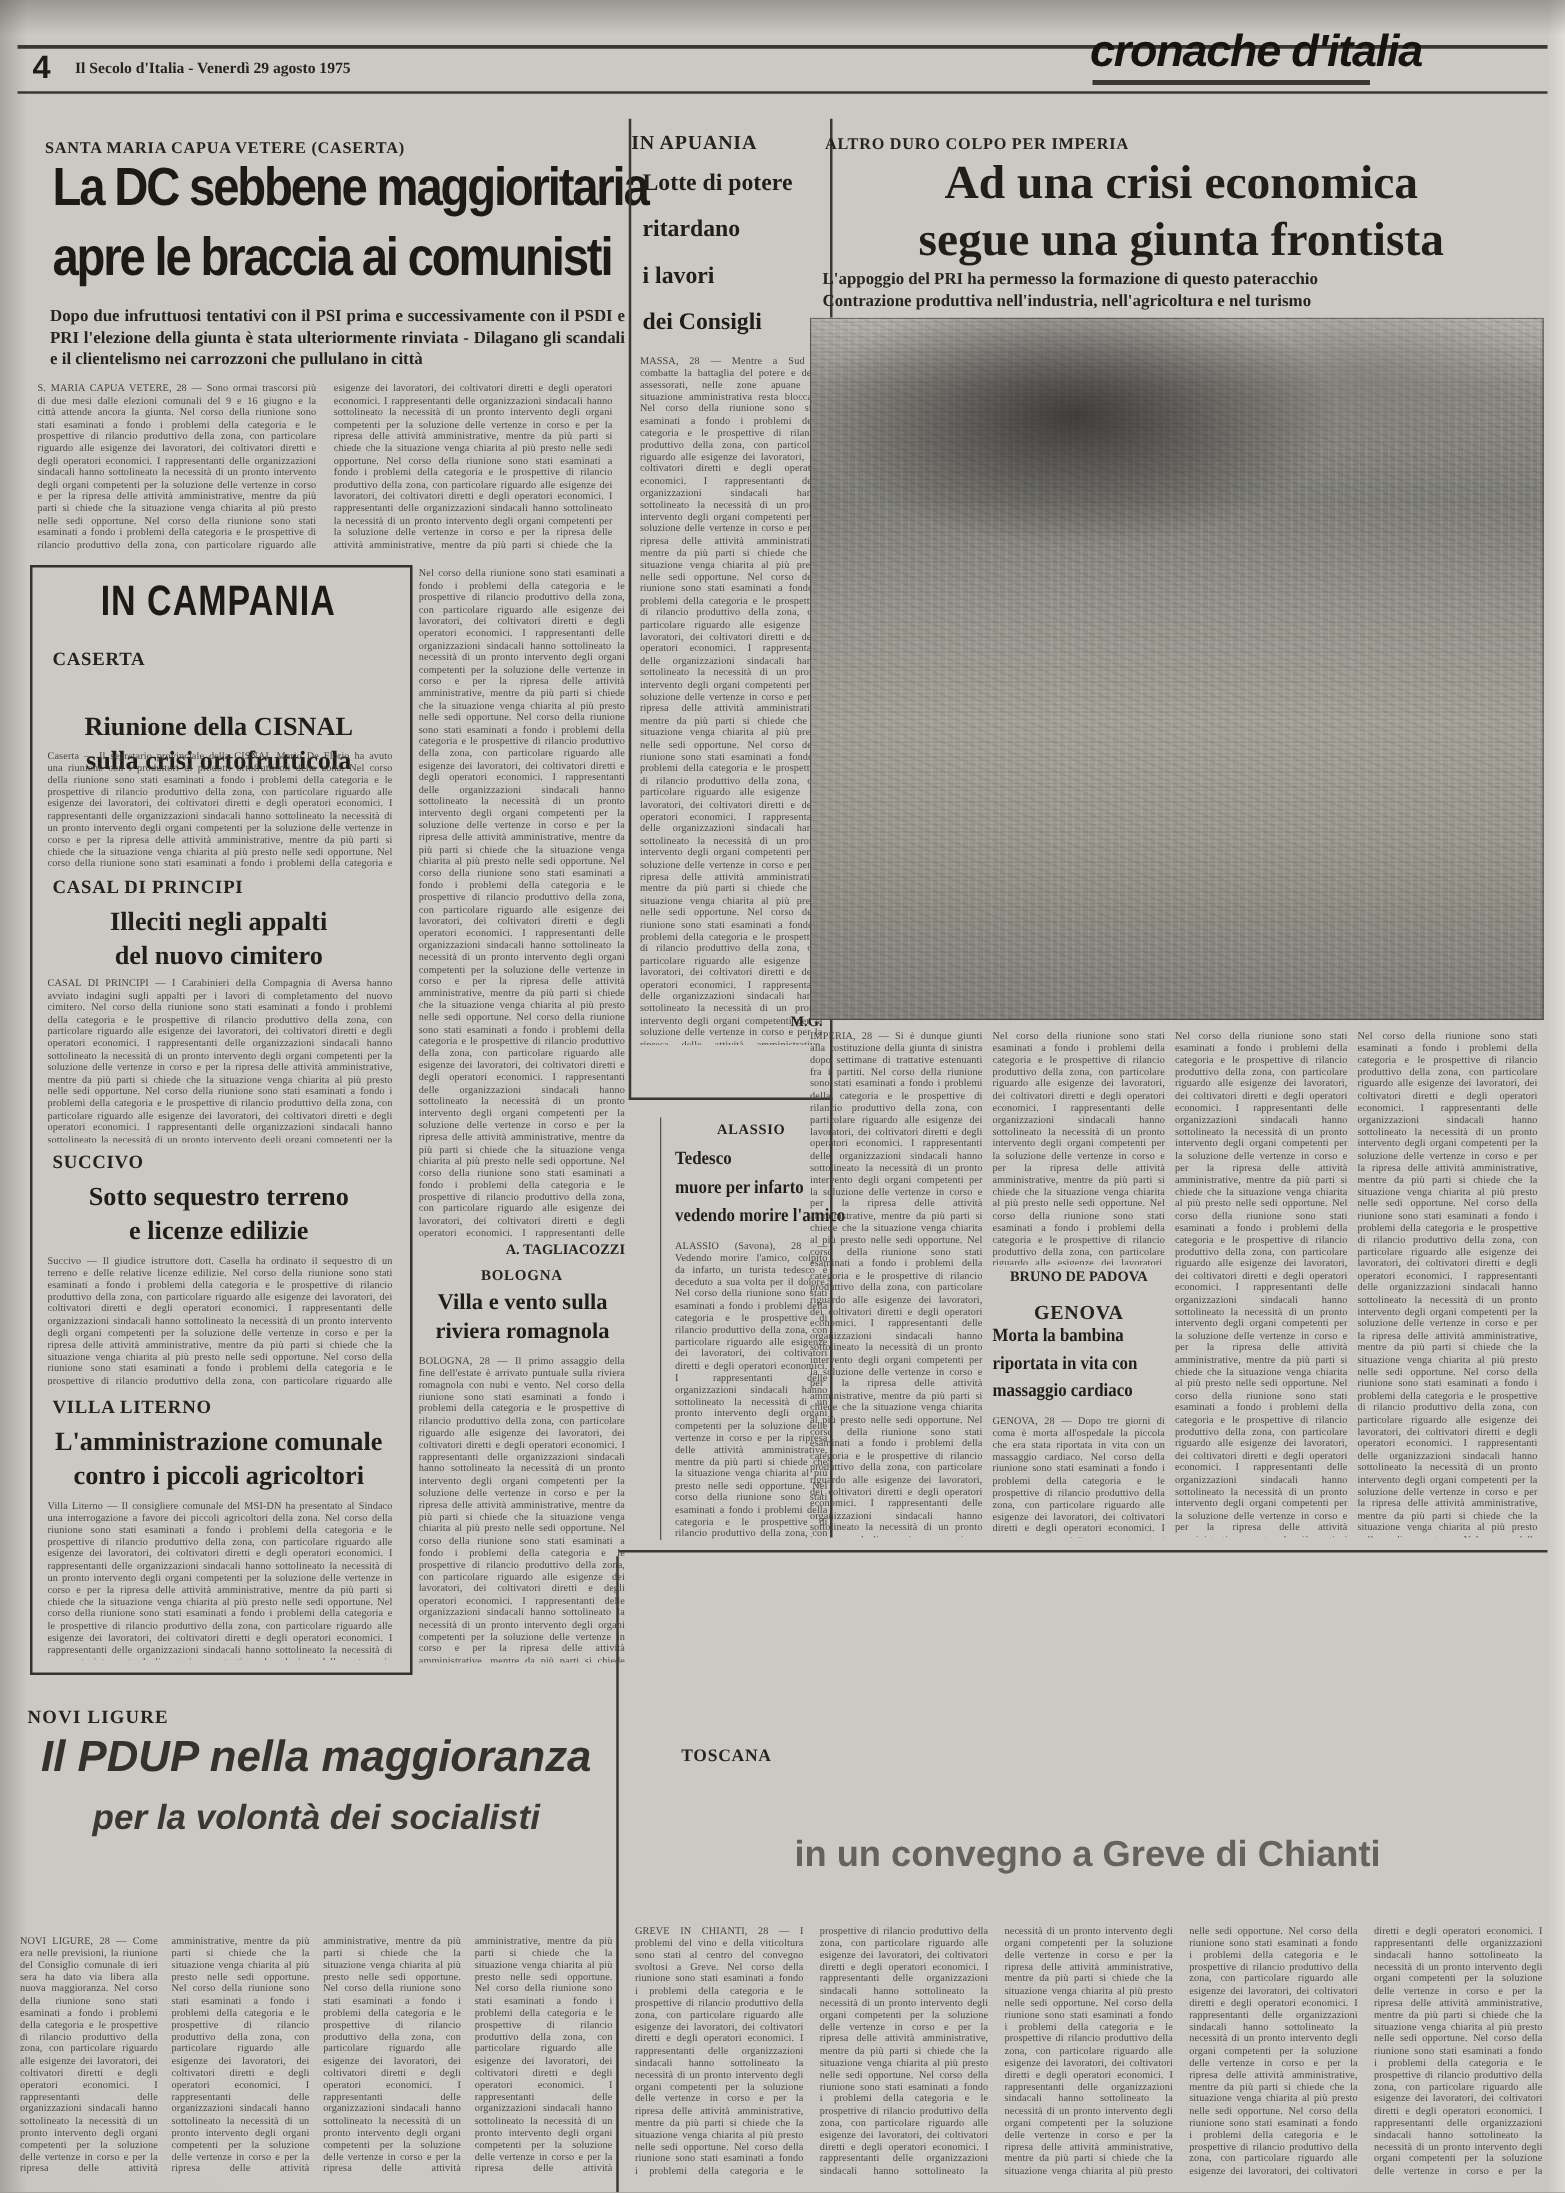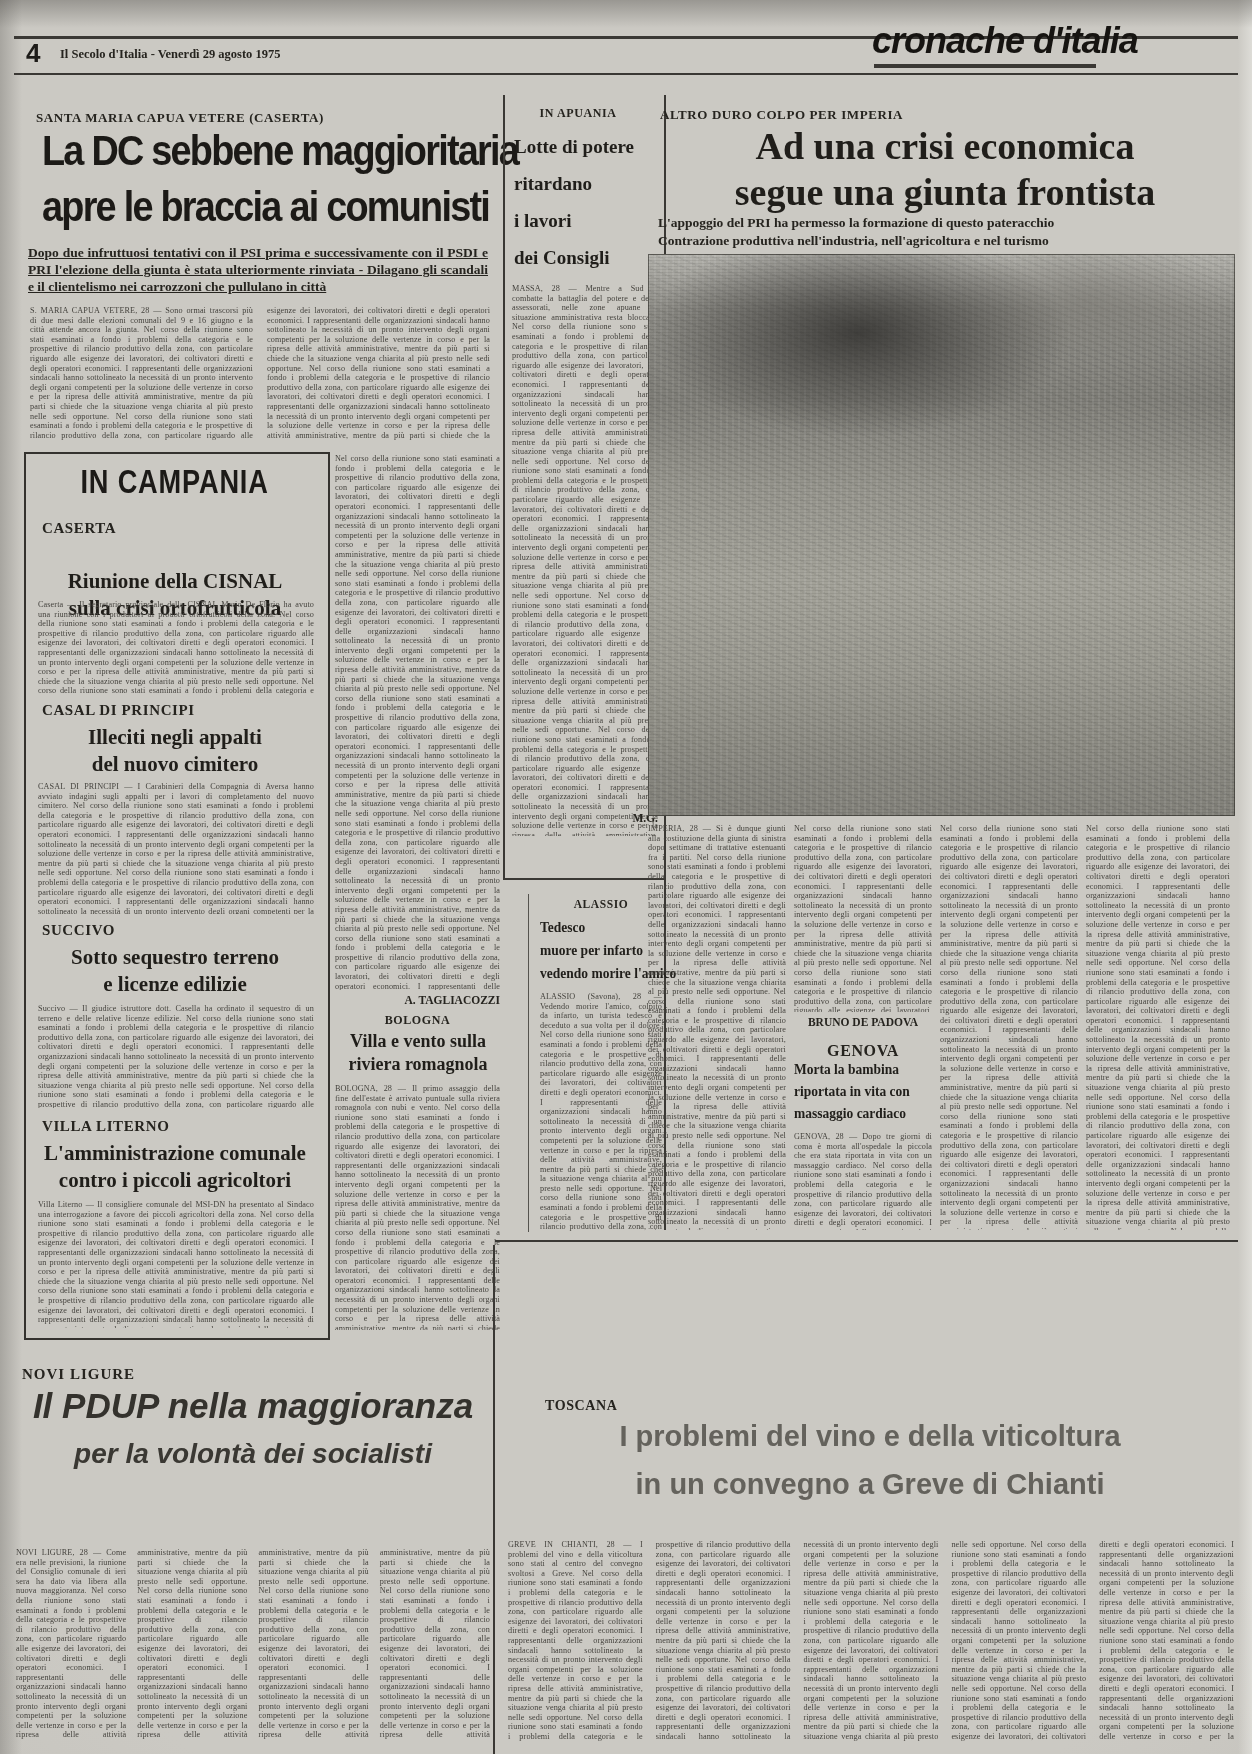--- a/index.html
+++ b/index.html
@@ -49,21 +49,21 @@
   <div class="abs rule" style="left:14px;top:36px;width:1224px;height:3px;"></div>
   <div class="abs" style="left:26px;top:38px;font:bold 26px 'Liberation Sans',sans-serif;color:#1d1b18;">4</div>
   <div class="abs" style="left:60px;top:47px;font:bold 12.5px 'Liberation Serif',serif;color:#26241f;">Il Secolo d'Italia - Venerdì 29 agosto 1975</div>
   <div class="abs logo" style="left:872px;top:20px;">cronache d'italia</div>
   <div class="abs rule" style="left:874px;top:64px;width:222px;height:4px;"></div>
   <div class="abs rule" style="left:14px;top:73px;width:1224px;height:2px;"></div>
 
   <div class="abs kick" style="left:36px;top:110px;font-size:13px;">SANTA MARIA CAPUA VETERE (CASERTA)</div>
   <div class="abs bighead" style="left:42px;top:126px;font-size:43px;">La DC sebbene maggioritaria</div>
   <div class="abs bighead" style="left:42px;top:182px;font-size:43px;">apre le braccia ai comunisti</div>
-  <div class="abs deck" style="left:28px;top:244px;width:460px;text-decoration:underline;">Dopo due infruttuosi tentativi con il PSI prima e successivamente con il PSDI e PRI l'elezione della giunta è stata ulteriormente rinviata - Dilagano gli scandali e il clientelismo nei carrozzoni che pullulano in città</div>
+  <div class="abs deck" style="left:40px;top:244px;width:460px;">Dopo due infruttuosi tentativi con il PSI prima e successivamente con il PSDI e PRI l'elezione della giunta è stata ulteriormente rinviata - Dilagano gli scandali e il clientelismo nei carrozzoni che pullulano in città</div>
   <div class="abs" style="left:30px;top:306px;width:460px;height:140px;">
     <div class="greek cols2">S. MARIA CAPUA VETERE, 28 — Sono ormai trascorsi più di due mesi dalle elezioni comunali del 9 e 16 giugno e la città attende ancora la giunta. Nel corso della riunione sono stati esaminati a fondo i problemi della categoria e le prospettive di rilancio produttivo della zona, con particolare riguardo alle esigenze dei lavoratori, dei coltivatori diretti e degli operatori economici. I rappresentanti delle organizzazioni sindacali hanno sottolineato la necessità di un pronto intervento degli organi competenti per la soluzione delle vertenze in corso e per la ripresa delle attività amministrative, mentre da più parti si chiede che la situazione venga chiarita al più presto nelle sedi opportune. Nel corso della riunione sono stati esaminati a fondo i problemi della categoria e le prospettive di rilancio produttivo della zona, con particolare riguardo alle esigenze dei lavoratori, dei coltivatori diretti e degli operatori economici. I rappresentanti delle organizzazioni sindacali hanno sottolineato la necessità di un pronto intervento degli organi competenti per la soluzione delle vertenze in corso e per la ripresa delle attività amministrative, mentre da più parti si chiede che la situazione venga chiarita al più presto nelle sedi opportune. Nel corso della riunione sono stati esaminati a fondo i problemi della categoria e le prospettive di rilancio produttivo della zona, con particolare riguardo alle esigenze dei lavoratori, dei coltivatori diretti e degli operatori economici. I rappresentanti delle organizzazioni sindacali hanno sottolineato la necessità di un pronto intervento degli organi competenti per la soluzione delle vertenze in corso e per la ripresa delle attività amministrative, mentre da più parti si chiede che la situazione venga chiarita al più presto nelle sedi opportune. Nel corso della riunione sono stati esaminati a fondo i problemi della categoria e le prospettive di rilancio produttivo della zona, con particolare riguardo alle esigenze dei lavoratori, dei coltivatori diretti e degli operatori economici. I rappresentanti delle organizzazioni sindacali hanno sottolineato la necessità di un pronto intervento degli organi competenti per la soluzione delle vertenze in corso e per la ripresa delle attività amministrative, mentre da più parti si chiede che la situazione venga chiarita al più presto nelle sedi opportune. Nel corso della riunione sono stati esaminati a fondo i problemi della categoria e le prospettive di rilancio produttivo della zona, con particolare riguardo alle esigenze dei lavoratori, dei coltivatori diretti e degli operatori economici. I rappresentanti delle organizzazioni sindacali hanno sottolineato la necessità di un pronto intervento degli organi competenti per la soluzione delle vertenze in corso e per la ripresa delle attività amministrative, mentre da più parti si chiede che la situazione venga chiarita al più presto nelle sedi opportune. Nel corso della riunione sono stati esaminati a fondo i problemi della categoria e le prospettive di rilancio produttivo della zona, con particolare riguardo alle esigenze dei lavoratori, dei coltivatori diretti e degli operatori economici. I rappresentanti delle organizzazioni sindacali hanno sottolineato la necessità di un pronto intervento degli organi competenti per la soluzione delle vertenze in corso e per la ripresa delle attività amministrative, mentre da più parti si chiede che la situazione venga chiarita al più presto nelle sedi opportune. Nel corso della riunione sono stati esaminati a fondo i problemi della categoria e le prospettive di rilancio produttivo della zona, con particolare riguardo alle esigenze dei lavoratori, dei coltivatori diretti e degli operatori economici. I rappresentanti delle organizzazioni sindacali hanno sottolineato la necessità di un pronto intervento degli organi competenti per la soluzione delle vertenze in corso e per la ripresa delle attività amministrative, mentre da più parti si chiede che la situazione venga chiarita al più presto nelle sedi opportune. Nel corso della riunione sono stati esaminati a fondo i problemi della categoria e le prospettive di rilancio produttivo della zona, con particolare riguardo alle esigenze dei lavoratori, dei coltivatori diretti e degli operatori economici. I rappresentanti delle organizzazioni sindacali hanno sottolineato la necessità di un pronto intervento degli organi competenti per la soluzione delle vertenze in corso e per la ripresa delle attività amministrative, mentre da più parti si chiede che la situazione venga chiarita al più presto nelle sedi opportune. Nel corso della riunione sono stati esaminati a fondo i problemi della categoria e le prospettive di rilancio produttivo della zona, con particolare riguardo alle esigenze dei lavoratori, dei coltivatori diretti e degli operatori economici. I rappresentanti delle organizzazioni sindacali hanno sottolineato la necessità di un pronto intervento degli organi competenti per la soluzione delle vertenze in corso e per la ripresa delle attività amministrative, mentre da più parti si chiede che la situazione venga chiarita al più presto nelle sedi opportune. Nel corso della riunione sono stati esaminati a fondo i problemi della categoria e le prospettive di rilancio produttivo della zona, con particolare riguardo alle esigenze dei lavoratori, dei coltivatori diretti e degli operatori economici. I rappresentanti delle organizzazioni sindacali hanno sottolineato la necessità di un pronto intervento degli organi competenti per la soluzione delle vertenze in corso e per la ripresa delle attività amministrative, mentre da più parti si chiede che la situazione venga chiarita al più presto nelle sedi opportune. Nel corso della riunione sono stati esaminati a fondo i problemi della categoria e le prospettive di rilancio produttivo della zona, con particolare riguardo alle esigenze dei lavoratori, dei coltivatori diretti e degli operatori economici. I rappresentanti delle organizzazioni sindacali hanno sottolineato la necessità di un pronto intervento degli organi competenti per la soluzione delle vertenze in corso e per la ripresa delle attività amministrative, mentre da più parti si chiede che la situazione venga chiarita al più presto nelle sedi opportune. Nel corso della riunione sono stati esaminati a fondo i problemi della categoria e le prospettive di rilancio produttivo della zona, con particolare riguardo alle esigenze dei lavoratori, dei coltivatori diretti e degli operatori economici. I rappresentanti delle organizzazioni sindacali hanno sottolineato la necessità di un pronto intervento degli organi competenti per la soluzione delle vertenze in corso e per la ripresa delle attività amministrative, mentre da più parti si chiede che la situazione venga chiarita al più presto nelle sedi opportune. Nel corso della riunione sono stati esaminati a fondo i problemi della categoria e le prospettive di rilancio produttivo della zona, con particolare riguardo alle esigenze dei lavoratori, dei coltivatori diretti e degli operatori economici. I rappresentanti delle organizzazioni sindacali hanno sottolineato la necessità di un pronto intervento degli organi competenti per la soluzione delle vertenze in corso e per la ripresa delle attività amministrative, mentre da più parti si chiede che la situazione venga chiarita al più presto nelle sedi opportune. Nel corso della riunione sono stati esaminati a fondo i problemi della categoria e le prospettive di rilancio produttivo della zona, con particolare riguardo alle esigenze dei lavoratori, dei coltivatori diretti e degli operatori economici. I rappresentanti delle organizzazioni sindacali hanno sottolineato la necessità di un pronto intervento degli organi competenti per la soluzione delle vertenze in corso e per la ripresa delle attività amministrative, mentre da più parti si chiede che la situazione venga chiarita al più presto nelle sedi opportune. </div>
   </div>
   <div class="abs" style="left:335px;top:454px;width:165px;height:536px;">
     <div class="greek">Nel corso della riunione sono stati esaminati a fondo i problemi della categoria e le prospettive di rilancio produttivo della zona, con particolare riguardo alle esigenze dei lavoratori, dei coltivatori diretti e degli operatori economici. I rappresentanti delle organizzazioni sindacali hanno sottolineato la necessità di un pronto intervento degli organi competenti per la soluzione delle vertenze in corso e per la ripresa delle attività amministrative, mentre da più parti si chiede che la situazione venga chiarita al più presto nelle sedi opportune. Nel corso della riunione sono stati esaminati a fondo i problemi della categoria e le prospettive di rilancio produttivo della zona, con particolare riguardo alle esigenze dei lavoratori, dei coltivatori diretti e degli operatori economici. I rappresentanti delle organizzazioni sindacali hanno sottolineato la necessità di un pronto intervento degli organi competenti per la soluzione delle vertenze in corso e per la ripresa delle attività amministrative, mentre da più parti si chiede che la situazione venga chiarita al più presto nelle sedi opportune. Nel corso della riunione sono stati esaminati a fondo i problemi della categoria e le prospettive di rilancio produttivo della zona, con particolare riguardo alle esigenze dei lavoratori, dei coltivatori diretti e degli operatori economici. I rappresentanti delle organizzazioni sindacali hanno sottolineato la necessità di un pronto intervento degli organi competenti per la soluzione delle vertenze in corso e per la ripresa delle attività amministrative, mentre da più parti si chiede che la situazione venga chiarita al più presto nelle sedi opportune. Nel corso della riunione sono stati esaminati a fondo i problemi della categoria e le prospettive di rilancio produttivo della zona, con particolare riguardo alle esigenze dei lavoratori, dei coltivatori diretti e degli operatori economici. I rappresentanti delle organizzazioni sindacali hanno sottolineato la necessità di un pronto intervento degli organi competenti per la soluzione delle vertenze in corso e per la ripresa delle attività amministrative, mentre da più parti si chiede che la situazione venga chiarita al più presto nelle sedi opportune. Nel corso della riunione sono stati esaminati a fondo i problemi della categoria e le prospettive di rilancio produttivo della zona, con particolare riguardo alle esigenze dei lavoratori, dei coltivatori diretti e degli operatori economici. I rappresentanti delle organizzazioni sindacali hanno sottolineato la necessità di un pronto intervento degli organi competenti per la soluzione delle vertenze in corso e per la ripresa delle attività amministrative, mentre da più parti si chiede che la situazione venga chiarita al più presto nelle sedi opportune. Nel corso della riunione sono stati esaminati a fondo i problemi della categoria e le prospettive di rilancio produttivo della zona, con particolare riguardo alle esigenze dei lavoratori, dei coltivatori diretti e degli operatori economici. I rappresentanti delle organizzazioni sindacali hanno sottolineato la necessità di un pronto intervento degli organi competenti per la soluzione delle vertenze in corso e per la ripresa delle attività amministrative, mentre da più parti si chiede che la situazione venga chiarita al più presto nelle sedi opportune. Nel corso della riunione sono stati esaminati a fondo i problemi della categoria e le prospettive di rilancio produttivo della zona, con particolare riguardo alle esigenze dei lavoratori, dei coltivatori diretti e degli operatori economici. I rappresentanti delle organizzazioni sindacali hanno sottolineato la necessità di un pronto intervento degli organi competenti per la soluzione delle vertenze in corso e per la ripresa delle attività amministrative, mentre da più parti si chiede che la situazione venga chiarita al più presto nelle sedi opportune. Nel corso della riunione sono stati esaminati a fondo i problemi della categoria e le prospettive di rilancio produttivo della zona, con particolare riguardo alle esigenze dei lavoratori, dei coltivatori diretti e degli operatori economici. I rappresentanti delle organizzazioni sindacali hanno sottolineato la necessità di un pronto intervento degli organi competenti per la soluzione delle vertenze in corso e per la ripresa delle attività amministrative, mentre da più parti si chiede che la situazione venga chiarita al più presto nelle sedi opportune. Nel corso della riunione sono stati esaminati a fondo i problemi della categoria e le prospettive di rilancio produttivo della zona, con particolare riguardo alle esigenze dei lavoratori, dei coltivatori diretti e degli operatori economici. I rappresentanti delle organizzazioni sindacali hanno sottolineato la necessità di un pronto intervento degli organi competenti per la soluzione delle vertenze in corso e per la ripresa delle attività amministrative, mentre da più parti si chiede che la situazione venga chiarita al più presto nelle sedi opportune. Nel corso della riunione sono stati esaminati a fondo i problemi della categoria e le prospettive di rilancio produttivo della zona, con particolare riguardo alle esigenze dei lavoratori, dei coltivatori diretti e degli operatori economici. I rappresentanti delle organizzazioni sindacali hanno sottolineato la necessità di un pronto intervento degli organi competenti per la soluzione delle vertenze in corso e per la ripresa delle attività amministrative, mentre da più parti si chiede che la situazione venga chiarita al più presto nelle sedi opportune. Nel corso della riunione sono stati esaminati a fondo i problemi della categoria e le prospettive di rilancio produttivo della zona, con particolare riguardo alle esigenze dei lavoratori, dei coltivatori diretti e degli operatori economici. I rappresentanti delle organizzazioni sindacali hanno sottolineato la necessità di un pronto intervento degli organi competenti per la soluzione delle vertenze in corso e per la ripresa delle attività amministrative, mentre da più parti si chiede che la situazione venga chiarita al più presto nelle sedi opportune. Nel corso della riunione sono stati esaminati a fondo i problemi della categoria e le prospettive di rilancio produttivo della zona, con particolare riguardo alle esigenze dei lavoratori, dei coltivatori diretti e degli operatori economici. I rappresentanti delle organizzazioni sindacali hanno sottolineato la necessità di un pronto intervento degli organi competenti per la soluzione delle vertenze in corso e per la ripresa delle attività amministrative, mentre da più parti si chiede che la situazione venga chiarita al più presto nelle sedi opportune. Nel corso della riunione sono stati esaminati a fondo i problemi della categoria e le prospettive di rilancio produttivo della zona, con particolare riguardo alle esigenze dei lavoratori, dei coltivatori diretti e degli operatori economici. I rappresentanti delle organizzazioni sindacali hanno sottolineato la necessità di un pronto intervento degli organi competenti per la soluzione delle vertenze in corso e per la ripresa delle attività amministrative, mentre da più parti si chiede che la situazione venga chiarita al più presto nelle sedi opportune. Nel corso della riunione sono stati esaminati a fondo i problemi della categoria e le prospettive di rilancio produttivo della zona, con particolare riguardo alle esigenze dei lavoratori, dei coltivatori diretti e degli operatori economici. I rappresentanti delle organizzazioni sindacali hanno sottolineato la necessità di un pronto intervento degli organi competenti per la soluzione delle vertenze in corso e per la ripresa delle attività amministrative, mentre da più parti si chiede che la situazione venga chiarita al più presto nelle sedi opportune. </div>
   </div>
   <div class="abs byline" style="left:335px;top:994px;width:165px;text-align:right;">A. TAGLIACOZZI</div>
 
   <div class="abs kick" style="left:335px;top:1013px;width:165px;text-align:center;font-size:12px;">BOLOGNA</div>
   <div class="abs serifhead" style="left:333px;top:1030px;width:170px;font-size:18px;text-align:center;line-height:23px;">
@@ -111,21 +111,21 @@
     <div>L'amministrazione comunale</div>
     <div>contro i piccoli agricoltori</div>
   </div>
   <div class="abs" style="left:38px;top:1200px;width:276px;height:128px;">
     <div class="greek">Villa Literno — Il consigliere comunale del MSI-DN ha presentato al Sindaco una interrogazione a favore dei piccoli agricoltori della zona. Nel corso della riunione sono stati esaminati a fondo i problemi della categoria e le prospettive di rilancio produttivo della zona, con particolare riguardo alle esigenze dei lavoratori, dei coltivatori diretti e degli operatori economici. I rappresentanti delle organizzazioni sindacali hanno sottolineato la necessità di un pronto intervento degli organi competenti per la soluzione delle vertenze in corso e per la ripresa delle attività amministrative, mentre da più parti si chiede che la situazione venga chiarita al più presto nelle sedi opportune. Nel corso della riunione sono stati esaminati a fondo i problemi della categoria e le prospettive di rilancio produttivo della zona, con particolare riguardo alle esigenze dei lavoratori, dei coltivatori diretti e degli operatori economici. I rappresentanti delle organizzazioni sindacali hanno sottolineato la necessità di un pronto intervento degli organi competenti per la soluzione delle vertenze in corso e per la ripresa delle attività amministrative, mentre da più parti si chiede che la situazione venga chiarita al più presto nelle sedi opportune. Nel corso della riunione sono stati esaminati a fondo i problemi della categoria e le prospettive di rilancio produttivo della zona, con particolare riguardo alle esigenze dei lavoratori, dei coltivatori diretti e degli operatori economici. I rappresentanti delle organizzazioni sindacali hanno sottolineato la necessità di un pronto intervento degli organi competenti per la soluzione delle vertenze in corso e per la ripresa delle attività amministrative, mentre da più parti si chiede che la situazione venga chiarita al più presto nelle sedi opportune. Nel corso della riunione sono stati esaminati a fondo i problemi della categoria e le prospettive di rilancio produttivo della zona, con particolare riguardo alle esigenze dei lavoratori, dei coltivatori diretti e degli operatori economici. I rappresentanti delle organizzazioni sindacali hanno sottolineato la necessità di un pronto intervento degli organi competenti per la soluzione delle vertenze in corso e per la ripresa delle attività amministrative, mentre da più parti si chiede che la situazione venga chiarita al più presto nelle sedi opportune. Nel corso della riunione sono stati esaminati a fondo i problemi della categoria e le prospettive di rilancio produttivo della zona, con particolare riguardo alle esigenze dei lavoratori, dei coltivatori diretti e degli operatori economici. I rappresentanti delle organizzazioni sindacali hanno sottolineato la necessità di un pronto intervento degli organi competenti per la soluzione delle vertenze in corso e per la ripresa delle attività amministrative, mentre da più parti si chiede che la situazione venga chiarita al più presto nelle sedi opportune. Nel corso della riunione sono stati esaminati a fondo i problemi della categoria e le prospettive di rilancio produttivo della zona, con particolare riguardo alle esigenze dei lavoratori, dei coltivatori diretti e degli operatori economici. I rappresentanti delle organizzazioni sindacali hanno sottolineato la necessità di un pronto intervento degli organi competenti per la soluzione delle vertenze in corso e per la ripresa delle attività amministrative, mentre da più parti si chiede che la situazione venga chiarita al più presto nelle sedi opportune. Nel corso della riunione sono stati esaminati a fondo i problemi della categoria e le prospettive di rilancio produttivo della zona, con particolare riguardo alle esigenze dei lavoratori, dei coltivatori diretti e degli operatori economici. I rappresentanti delle organizzazioni sindacali hanno sottolineato la necessità di un pronto intervento degli organi competenti per la soluzione delle vertenze in corso e per la ripresa delle attività amministrative, mentre da più parti si chiede che la situazione venga chiarita al più presto nelle sedi opportune. Nel corso della riunione sono stati esaminati a fondo i problemi della categoria e le prospettive di rilancio produttivo della zona, con particolare riguardo alle esigenze dei lavoratori, dei coltivatori diretti e degli operatori economici. I rappresentanti delle organizzazioni sindacali hanno sottolineato la necessità di un pronto intervento degli organi competenti per la soluzione delle vertenze in corso e per la ripresa delle attività amministrative, mentre da più parti si chiede che la situazione venga chiarita al più presto nelle sedi opportune. Nel corso della riunione sono stati esaminati a fondo i problemi della categoria e le prospettive di rilancio produttivo della zona, con particolare riguardo alle esigenze dei lavoratori, dei coltivatori diretti e degli operatori economici. I rappresentanti delle organizzazioni sindacali hanno sottolineato la necessità di un pronto intervento degli organi competenti per la soluzione delle vertenze in corso e per la ripresa delle attività amministrative, mentre da più parti si chiede che la situazione venga chiarita al più presto nelle sedi opportune. Nel corso della riunione sono stati esaminati a fondo i problemi della categoria e le prospettive di rilancio produttivo della zona, con particolare riguardo alle esigenze dei lavoratori, dei coltivatori diretti e degli operatori economici. I rappresentanti delle organizzazioni sindacali hanno sottolineato la necessità di un pronto intervento degli organi competenti per la soluzione delle vertenze in corso e per la ripresa delle attività amministrative, mentre da più parti si chiede che la situazione venga chiarita al più presto nelle sedi opportune. Nel corso della riunione sono stati esaminati a fondo i problemi della categoria e le prospettive di rilancio produttivo della zona, con particolare riguardo alle esigenze dei lavoratori, dei coltivatori diretti e degli operatori economici. I rappresentanti delle organizzazioni sindacali hanno sottolineato la necessità di un pronto intervento degli organi competenti per la soluzione delle vertenze in corso e per la ripresa delle attività amministrative, mentre da più parti si chiede che la situazione venga chiarita al più presto nelle sedi opportune. Nel corso della riunione sono stati esaminati a fondo i problemi della categoria e le prospettive di rilancio produttivo della zona, con particolare riguardo alle esigenze dei lavoratori, dei coltivatori diretti e degli operatori economici. I rappresentanti delle organizzazioni sindacali hanno sottolineato la necessità di un pronto intervento degli organi competenti per la soluzione delle vertenze in corso e per la ripresa delle attività amministrative, mentre da più parti si chiede che la situazione venga chiarita al più presto nelle sedi opportune. Nel corso della riunione sono stati esaminati a fondo i problemi della categoria e le prospettive di rilancio produttivo della zona, con particolare riguardo alle esigenze dei lavoratori, dei coltivatori diretti e degli operatori economici. I rappresentanti delle organizzazioni sindacali hanno sottolineato la necessità di un pronto intervento degli organi competenti per la soluzione delle vertenze in corso e per la ripresa delle attività amministrative, mentre da più parti si chiede che la situazione venga chiarita al più presto nelle sedi opportune. Nel corso della riunione sono stati esaminati a fondo i problemi della categoria e le prospettive di rilancio produttivo della zona, con particolare riguardo alle esigenze dei lavoratori, dei coltivatori diretti e degli operatori economici. I rappresentanti delle organizzazioni sindacali hanno sottolineato la necessità di un pronto intervento degli organi competenti per la soluzione delle vertenze in corso e per la ripresa delle attività amministrative, mentre da più parti si chiede che la situazione venga chiarita al più presto nelle sedi opportune. </div>
   </div>
 
   <div class="abs rule" style="left:503px;top:95px;width:2px;height:785px;"></div>
   <div class="abs rule" style="left:664px;top:95px;width:2px;height:1135px;"></div>
   <div class="abs rule" style="left:503px;top:878px;width:163px;height:2px;"></div>
-  <div class="abs kick" style="left:505px;top:106px;width:146px;text-align:center;font-size:12px;">IN APUANIA</div>
+  <div class="abs kick" style="left:505px;top:106px;width:146px;text-align:left;font-size:16px;">IN APUANIA</div>
   <div class="abs serifhead" style="left:514px;top:128px;width:148px;font-size:19px;line-height:37px;">
     <div>Lotte di potere</div>
     <div>ritardano</div>
     <div>i lavori</div>
     <div>dei Consigli</div>
   </div>
   <div class="abs" style="left:512px;top:284px;width:146px;height:552px;">
     <div class="greek">MASSA, 28 — Mentre a Sud si combatte la battaglia del potere e degli assessorati, nelle zone apuane la situazione amministrativa resta bloccata. Nel corso della riunione sono stati esaminati a fondo i problemi della categoria e le prospettive di rilancio produttivo della zona, con particolare riguardo alle esigenze dei lavoratori, dei coltivatori diretti e degli operatori economici. I rappresentanti delle organizzazioni sindacali hanno sottolineato la necessità di un pronto intervento degli organi competenti per la soluzione delle vertenze in corso e per la ripresa delle attività amministrative, mentre da più parti si chiede che la situazione venga chiarita al più presto nelle sedi opportune. Nel corso della riunione sono stati esaminati a fondo i problemi della categoria e le prospettive di rilancio produttivo della zona, con particolare riguardo alle esigenze dei lavoratori, dei coltivatori diretti e degli operatori economici. I rappresentanti delle organizzazioni sindacali hanno sottolineato la necessità di un pronto intervento degli organi competenti per la soluzione delle vertenze in corso e per la ripresa delle attività amministrative, mentre da più parti si chiede che la situazione venga chiarita al più presto nelle sedi opportune. Nel corso della riunione sono stati esaminati a fondo i problemi della categoria e le prospettive di rilancio produttivo della zona, con particolare riguardo alle esigenze dei lavoratori, dei coltivatori diretti e degli operatori economici. I rappresentanti delle organizzazioni sindacali hanno sottolineato la necessità di un pronto intervento degli organi competenti per la soluzione delle vertenze in corso e per la ripresa delle attività amministrative, mentre da più parti si chiede che la situazione venga chiarita al più presto nelle sedi opportune. Nel corso della riunione sono stati esaminati a fondo i problemi della categoria e le prospettive di rilancio produttivo della zona, con particolare riguardo alle esigenze dei lavoratori, dei coltivatori diretti e degli operatori economici. I rappresentanti delle organizzazioni sindacali hanno sottolineato la necessità di un pronto intervento degli organi competenti per la soluzione delle vertenze in corso e per la ripresa delle attività amministrative, mentre da più parti si chiede che la situazione venga chiarita al più presto nelle sedi opportune. Nel corso della riunione sono stati esaminati a fondo i problemi della categoria e le prospettive di rilancio produttivo della zona, con particolare riguardo alle esigenze dei lavoratori, dei coltivatori diretti e degli operatori economici. I rappresentanti delle organizzazioni sindacali hanno sottolineato la necessità di un pronto intervento degli organi competenti per la soluzione delle vertenze in corso e per la ripresa delle attività amministrative, mentre da più parti si chiede che la situazione venga chiarita al più presto nelle sedi opportune. Nel corso della riunione sono stati esaminati a fondo i problemi della categoria e le prospettive di rilancio produttivo della zona, con particolare riguardo alle esigenze dei lavoratori, dei coltivatori diretti e degli operatori economici. I rappresentanti delle organizzazioni sindacali hanno sottolineato la necessità di un pronto intervento degli organi competenti per la soluzione delle vertenze in corso e per la ripresa delle attività amministrative, mentre da più parti si chiede che la situazione venga chiarita al più presto nelle sedi opportune. Nel corso della riunione sono stati esaminati a fondo i problemi della categoria e le prospettive di rilancio produttivo della zona, con particolare riguardo alle esigenze dei lavoratori, dei coltivatori diretti e degli operatori economici. I rappresentanti delle organizzazioni sindacali hanno sottolineato la necessità di un pronto intervento degli organi competenti per la soluzione delle vertenze in corso e per la ripresa delle attività amministrative, mentre da più parti si chiede che la situazione venga chiarita al più presto nelle sedi opportune. Nel corso della riunione sono stati esaminati a fondo i problemi della categoria e le prospettive di rilancio produttivo della zona, con particolare riguardo alle esigenze dei lavoratori, dei coltivatori diretti e degli operatori economici. I rappresentanti delle organizzazioni sindacali hanno sottolineato la necessità di un pronto intervento degli organi competenti per la soluzione delle vertenze in corso e per la ripresa delle attività amministrative, mentre da più parti si chiede che la situazione venga chiarita al più presto nelle sedi opportune. Nel corso della riunione sono stati esaminati a fondo i problemi della categoria e le prospettive di rilancio produttivo della zona, con particolare riguardo alle esigenze dei lavoratori, dei coltivatori diretti e degli operatori economici. I rappresentanti delle organizzazioni sindacali hanno sottolineato la necessità di un pronto intervento degli organi competenti per la soluzione delle vertenze in corso e per la ripresa delle attività amministrative, mentre da più parti si chiede che la situazione venga chiarita al più presto nelle sedi opportune. Nel corso della riunione sono stati esaminati a fondo i problemi della categoria e le prospettive di rilancio produttivo della zona, con particolare riguardo alle esigenze dei lavoratori, dei coltivatori diretti e degli operatori economici. I rappresentanti delle organizzazioni sindacali hanno sottolineato la necessità di un pronto intervento degli organi competenti per la soluzione delle vertenze in corso e per la ripresa delle attività amministrative, mentre da più parti si chiede che la situazione venga chiarita al più presto nelle sedi opportune. Nel corso della riunione sono stati esaminati a fondo i problemi della categoria e le prospettive di rilancio produttivo della zona, con particolare riguardo alle esigenze dei lavoratori, dei coltivatori diretti e degli operatori economici. I rappresentanti delle organizzazioni sindacali hanno sottolineato la necessità di un pronto intervento degli organi competenti per la soluzione delle vertenze in corso e per la ripresa delle attività amministrative, mentre da più parti si chiede che la situazione venga chiarita al più presto nelle sedi opportune. Nel corso della riunione sono stati esaminati a fondo i problemi della categoria e le prospettive di rilancio produttivo della zona, con particolare riguardo alle esigenze dei lavoratori, dei coltivatori diretti e degli operatori economici. I rappresentanti delle organizzazioni sindacali hanno sottolineato la necessità di un pronto intervento degli organi competenti per la soluzione delle vertenze in corso e per la ripresa delle attività amministrative, mentre da più parti si chiede che la situazione venga chiarita al più presto nelle sedi opportune. Nel corso della riunione sono stati esaminati a fondo i problemi della categoria e le prospettive di rilancio produttivo della zona, con particolare riguardo alle esigenze dei lavoratori, dei coltivatori diretti e degli operatori economici. I rappresentanti delle organizzazioni sindacali hanno sottolineato la necessità di un pronto intervento degli organi competenti per la soluzione delle vertenze in corso e per la ripresa delle attività amministrative, mentre da più parti si chiede che la situazione venga chiarita al più presto nelle sedi opportune. Nel corso della riunione sono stati esaminati a fondo i problemi della categoria e le prospettive di rilancio produttivo della zona, con particolare riguardo alle esigenze dei lavoratori, dei coltivatori diretti e degli operatori economici. I rappresentanti delle organizzazioni sindacali hanno sottolineato la necessità di un pronto intervento degli organi competenti per la soluzione delle vertenze in corso e per la ripresa delle attività amministrative, mentre da più parti si chiede che la situazione venga chiarita al più presto nelle sedi opportune. </div>
   </div>
   <div class="abs byline" style="left:512px;top:812px;width:146px;text-align:right;">M.G.</div>
@@ -176,19 +176,18 @@
   <div class="abs rule" style="left:493px;top:1245px;width:2px;height:509px;"></div>
 
   <div class="abs kick" style="left:22px;top:1366px;font-size:15px;letter-spacing:1px;">NOVI LIGURE</div>
   <div class="abs" style="left:16px;top:1386px;width:474px;text-align:center;font:900 italic 35px 'Liberation Sans',sans-serif;color:#34322d;letter-spacing:0px;">Il PDUP nella maggioranza</div>
   <div class="abs" style="left:16px;top:1438px;width:474px;text-align:center;font:900 italic 28px 'Liberation Sans',sans-serif;color:#3a3833;">per la volontà dei socialisti</div>
   <div class="abs" style="left:16px;top:1548px;width:474px;height:200px;">
     <div class="greek cols4">NOVI LIGURE, 28 — Come era nelle previsioni, la riunione del Consiglio comunale di ieri sera ha dato via libera alla nuova maggioranza. Nel corso della riunione sono stati esaminati a fondo i problemi della categoria e le prospettive di rilancio produttivo della zona, con particolare riguardo alle esigenze dei lavoratori, dei coltivatori diretti e degli operatori economici. I rappresentanti delle organizzazioni sindacali hanno sottolineato la necessità di un pronto intervento degli organi competenti per la soluzione delle vertenze in corso e per la ripresa delle attività amministrative, mentre da più parti si chiede che la situazione venga chiarita al più presto nelle sedi opportune. Nel corso della riunione sono stati esaminati a fondo i problemi della categoria e le prospettive di rilancio produttivo della zona, con particolare riguardo alle esigenze dei lavoratori, dei coltivatori diretti e degli operatori economici. I rappresentanti delle organizzazioni sindacali hanno sottolineato la necessità di un pronto intervento degli organi competenti per la soluzione delle vertenze in corso e per la ripresa delle attività amministrative, mentre da più parti si chiede che la situazione venga chiarita al più presto nelle sedi opportune. Nel corso della riunione sono stati esaminati a fondo i problemi della categoria e le prospettive di rilancio produttivo della zona, con particolare riguardo alle esigenze dei lavoratori, dei coltivatori diretti e degli operatori economici. I rappresentanti delle organizzazioni sindacali hanno sottolineato la necessità di un pronto intervento degli organi competenti per la soluzione delle vertenze in corso e per la ripresa delle attività amministrative, mentre da più parti si chiede che la situazione venga chiarita al più presto nelle sedi opportune. Nel corso della riunione sono stati esaminati a fondo i problemi della categoria e le prospettive di rilancio produttivo della zona, con particolare riguardo alle esigenze dei lavoratori, dei coltivatori diretti e degli operatori economici. I rappresentanti delle organizzazioni sindacali hanno sottolineato la necessità di un pronto intervento degli organi competenti per la soluzione delle vertenze in corso e per la ripresa delle attività amministrative, mentre da più parti si chiede che la situazione venga chiarita al più presto nelle sedi opportune. Nel corso della riunione sono stati esaminati a fondo i problemi della categoria e le prospettive di rilancio produttivo della zona, con particolare riguardo alle esigenze dei lavoratori, dei coltivatori diretti e degli operatori economici. I rappresentanti delle organizzazioni sindacali hanno sottolineato la necessità di un pronto intervento degli organi competenti per la soluzione delle vertenze in corso e per la ripresa delle attività amministrative, mentre da più parti si chiede che la situazione venga chiarita al più presto nelle sedi opportune. Nel corso della riunione sono stati esaminati a fondo i problemi della categoria e le prospettive di rilancio produttivo della zona, con particolare riguardo alle esigenze dei lavoratori, dei coltivatori diretti e degli operatori economici. I rappresentanti delle organizzazioni sindacali hanno sottolineato la necessità di un pronto intervento degli organi competenti per la soluzione delle vertenze in corso e per la ripresa delle attività amministrative, mentre da più parti si chiede che la situazione venga chiarita al più presto nelle sedi opportune. Nel corso della riunione sono stati esaminati a fondo i problemi della categoria e le prospettive di rilancio produttivo della zona, con particolare riguardo alle esigenze dei lavoratori, dei coltivatori diretti e degli operatori economici. I rappresentanti delle organizzazioni sindacali hanno sottolineato la necessità di un pronto intervento degli organi competenti per la soluzione delle vertenze in corso e per la ripresa delle attività amministrative, mentre da più parti si chiede che la situazione venga chiarita al più presto nelle sedi opportune. Nel corso della riunione sono stati esaminati a fondo i problemi della categoria e le prospettive di rilancio produttivo della zona, con particolare riguardo alle esigenze dei lavoratori, dei coltivatori diretti e degli operatori economici. I rappresentanti delle organizzazioni sindacali hanno sottolineato la necessità di un pronto intervento degli organi competenti per la soluzione delle vertenze in corso e per la ripresa delle attività amministrative, mentre da più parti si chiede che la situazione venga chiarita al più presto nelle sedi opportune. Nel corso della riunione sono stati esaminati a fondo i problemi della categoria e le prospettive di rilancio produttivo della zona, con particolare riguardo alle esigenze dei lavoratori, dei coltivatori diretti e degli operatori economici. I rappresentanti delle organizzazioni sindacali hanno sottolineato la necessità di un pronto intervento degli organi competenti per la soluzione delle vertenze in corso e per la ripresa delle attività amministrative, mentre da più parti si chiede che la situazione venga chiarita al più presto nelle sedi opportune. Nel corso della riunione sono stati esaminati a fondo i problemi della categoria e le prospettive di rilancio produttivo della zona, con particolare riguardo alle esigenze dei lavoratori, dei coltivatori diretti e degli operatori economici. I rappresentanti delle organizzazioni sindacali hanno sottolineato la necessità di un pronto intervento degli organi competenti per la soluzione delle vertenze in corso e per la ripresa delle attività amministrative, mentre da più parti si chiede che la situazione venga chiarita al più presto nelle sedi opportune. Nel corso della riunione sono stati esaminati a fondo i problemi della categoria e le prospettive di rilancio produttivo della zona, con particolare riguardo alle esigenze dei lavoratori, dei coltivatori diretti e degli operatori economici. I rappresentanti delle organizzazioni sindacali hanno sottolineato la necessità di un pronto intervento degli organi competenti per la soluzione delle vertenze in corso e per la ripresa delle attività amministrative, mentre da più parti si chiede che la situazione venga chiarita al più presto nelle sedi opportune. Nel corso della riunione sono stati esaminati a fondo i problemi della categoria e le prospettive di rilancio produttivo della zona, con particolare riguardo alle esigenze dei lavoratori, dei coltivatori diretti e degli operatori economici. I rappresentanti delle organizzazioni sindacali hanno sottolineato la necessità di un pronto intervento degli organi competenti per la soluzione delle vertenze in corso e per la ripresa delle attività amministrative, mentre da più parti si chiede che la situazione venga chiarita al più presto nelle sedi opportune. Nel corso della riunione sono stati esaminati a fondo i problemi della categoria e le prospettive di rilancio produttivo della zona, con particolare riguardo alle esigenze dei lavoratori, dei coltivatori diretti e degli operatori economici. I rappresentanti delle organizzazioni sindacali hanno sottolineato la necessità di un pronto intervento degli organi competenti per la soluzione delle vertenze in corso e per la ripresa delle attività amministrative, mentre da più parti si chiede che la situazione venga chiarita al più presto nelle sedi opportune. Nel corso della riunione sono stati esaminati a fondo i problemi della categoria e le prospettive di rilancio produttivo della zona, con particolare riguardo alle esigenze dei lavoratori, dei coltivatori diretti e degli operatori economici. I rappresentanti delle organizzazioni sindacali hanno sottolineato la necessità di un pronto intervento degli organi competenti per la soluzione delle vertenze in corso e per la ripresa delle attività amministrative, mentre da più parti si chiede che la situazione venga chiarita al più presto nelle sedi opportune. </div>
   </div>
 
   <div class="abs kick ital" style="left:545px;top:1398px;font-size:14px;">TOSCANA</div>
-  <div class="abs" style="left:505px;top:1420px;width:730px;text-align:center;font:bold 29px 'Liberation Sans',sans-serif;color:#64625c;">I problemi del vino e della viticoltura</div>
   <div class="abs" style="left:505px;top:1468px;width:730px;text-align:center;font:bold 29px 'Liberation Sans',sans-serif;color:#64625c;">in un convegno a Greve di Chianti</div>
   <div class="abs" style="left:508px;top:1540px;width:726px;height:208px;">
     <div class="greek cols5">GREVE IN CHIANTI, 28 — I problemi del vino e della viticoltura sono stati al centro del convegno svoltosi a Greve. Nel corso della riunione sono stati esaminati a fondo i problemi della categoria e le prospettive di rilancio produttivo della zona, con particolare riguardo alle esigenze dei lavoratori, dei coltivatori diretti e degli operatori economici. I rappresentanti delle organizzazioni sindacali hanno sottolineato la necessità di un pronto intervento degli organi competenti per la soluzione delle vertenze in corso e per la ripresa delle attività amministrative, mentre da più parti si chiede che la situazione venga chiarita al più presto nelle sedi opportune. Nel corso della riunione sono stati esaminati a fondo i problemi della categoria e le prospettive di rilancio produttivo della zona, con particolare riguardo alle esigenze dei lavoratori, dei coltivatori diretti e degli operatori economici. I rappresentanti delle organizzazioni sindacali hanno sottolineato la necessità di un pronto intervento degli organi competenti per la soluzione delle vertenze in corso e per la ripresa delle attività amministrative, mentre da più parti si chiede che la situazione venga chiarita al più presto nelle sedi opportune. Nel corso della riunione sono stati esaminati a fondo i problemi della categoria e le prospettive di rilancio produttivo della zona, con particolare riguardo alle esigenze dei lavoratori, dei coltivatori diretti e degli operatori economici. I rappresentanti delle organizzazioni sindacali hanno sottolineato la necessità di un pronto intervento degli organi competenti per la soluzione delle vertenze in corso e per la ripresa delle attività amministrative, mentre da più parti si chiede che la situazione venga chiarita al più presto nelle sedi opportune. Nel corso della riunione sono stati esaminati a fondo i problemi della categoria e le prospettive di rilancio produttivo della zona, con particolare riguardo alle esigenze dei lavoratori, dei coltivatori diretti e degli operatori economici. I rappresentanti delle organizzazioni sindacali hanno sottolineato la necessità di un pronto intervento degli organi competenti per la soluzione delle vertenze in corso e per la ripresa delle attività amministrative, mentre da più parti si chiede che la situazione venga chiarita al più presto nelle sedi opportune. Nel corso della riunione sono stati esaminati a fondo i problemi della categoria e le prospettive di rilancio produttivo della zona, con particolare riguardo alle esigenze dei lavoratori, dei coltivatori diretti e degli operatori economici. I rappresentanti delle organizzazioni sindacali hanno sottolineato la necessità di un pronto intervento degli organi competenti per la soluzione delle vertenze in corso e per la ripresa delle attività amministrative, mentre da più parti si chiede che la situazione venga chiarita al più presto nelle sedi opportune. Nel corso della riunione sono stati esaminati a fondo i problemi della categoria e le prospettive di rilancio produttivo della zona, con particolare riguardo alle esigenze dei lavoratori, dei coltivatori diretti e degli operatori economici. I rappresentanti delle organizzazioni sindacali hanno sottolineato la necessità di un pronto intervento degli organi competenti per la soluzione delle vertenze in corso e per la ripresa delle attività amministrative, mentre da più parti si chiede che la situazione venga chiarita al più presto nelle sedi opportune. Nel corso della riunione sono stati esaminati a fondo i problemi della categoria e le prospettive di rilancio produttivo della zona, con particolare riguardo alle esigenze dei lavoratori, dei coltivatori diretti e degli operatori economici. I rappresentanti delle organizzazioni sindacali hanno sottolineato la necessità di un pronto intervento degli organi competenti per la soluzione delle vertenze in corso e per la ripresa delle attività amministrative, mentre da più parti si chiede che la situazione venga chiarita al più presto nelle sedi opportune. Nel corso della riunione sono stati esaminati a fondo i problemi della categoria e le prospettive di rilancio produttivo della zona, con particolare riguardo alle esigenze dei lavoratori, dei coltivatori diretti e degli operatori economici. I rappresentanti delle organizzazioni sindacali hanno sottolineato la necessità di un pronto intervento degli organi competenti per la soluzione delle vertenze in corso e per la ripresa delle attività amministrative, mentre da più parti si chiede che la situazione venga chiarita al più presto nelle sedi opportune. Nel corso della riunione sono stati esaminati a fondo i problemi della categoria e le prospettive di rilancio produttivo della zona, con particolare riguardo alle esigenze dei lavoratori, dei coltivatori diretti e degli operatori economici. I rappresentanti delle organizzazioni sindacali hanno sottolineato la necessità di un pronto intervento degli organi competenti per la soluzione delle vertenze in corso e per la ripresa delle attività amministrative, mentre da più parti si chiede che la situazione venga chiarita al più presto nelle sedi opportune. Nel corso della riunione sono stati esaminati a fondo i problemi della categoria e le prospettive di rilancio produttivo della zona, con particolare riguardo alle esigenze dei lavoratori, dei coltivatori diretti e degli operatori economici. I rappresentanti delle organizzazioni sindacali hanno sottolineato la necessità di un pronto intervento degli organi competenti per la soluzione delle vertenze in corso e per la ripresa delle attività amministrative, mentre da più parti si chiede che la situazione venga chiarita al più presto nelle sedi opportune. Nel corso della riunione sono stati esaminati a fondo i problemi della categoria e le prospettive di rilancio produttivo della zona, con particolare riguardo alle esigenze dei lavoratori, dei coltivatori diretti e degli operatori economici. I rappresentanti delle organizzazioni sindacali hanno sottolineato la necessità di un pronto intervento degli organi competenti per la soluzione delle vertenze in corso e per la ripresa delle attività amministrative, mentre da più parti si chiede che la situazione venga chiarita al più presto nelle sedi opportune. Nel corso della riunione sono stati esaminati a fondo i problemi della categoria e le prospettive di rilancio produttivo della zona, con particolare riguardo alle esigenze dei lavoratori, dei coltivatori diretti e degli operatori economici. I rappresentanti delle organizzazioni sindacali hanno sottolineato la necessità di un pronto intervento degli organi competenti per la soluzione delle vertenze in corso e per la ripresa delle attività amministrative, mentre da più parti si chiede che la situazione venga chiarita al più presto nelle sedi opportune. Nel corso della riunione sono stati esaminati a fondo i problemi della categoria e le prospettive di rilancio produttivo della zona, con particolare riguardo alle esigenze dei lavoratori, dei coltivatori diretti e degli operatori economici. I rappresentanti delle organizzazioni sindacali hanno sottolineato la necessità di un pronto intervento degli organi competenti per la soluzione delle vertenze in corso e per la ripresa delle attività amministrative, mentre da più parti si chiede che la situazione venga chiarita al più presto nelle sedi opportune. Nel corso della riunione sono stati esaminati a fondo i problemi della categoria e le prospettive di rilancio produttivo della zona, con particolare riguardo alle esigenze dei lavoratori, dei coltivatori diretti e degli operatori economici. I rappresentanti delle organizzazioni sindacali hanno sottolineato la necessità di un pronto intervento degli organi competenti per la soluzione delle vertenze in corso e per la ripresa delle attività amministrative, mentre da più parti si chiede che la situazione venga chiarita al più presto nelle sedi opportune. </div>
   </div>
 
 </div>
 
 </body></html>

